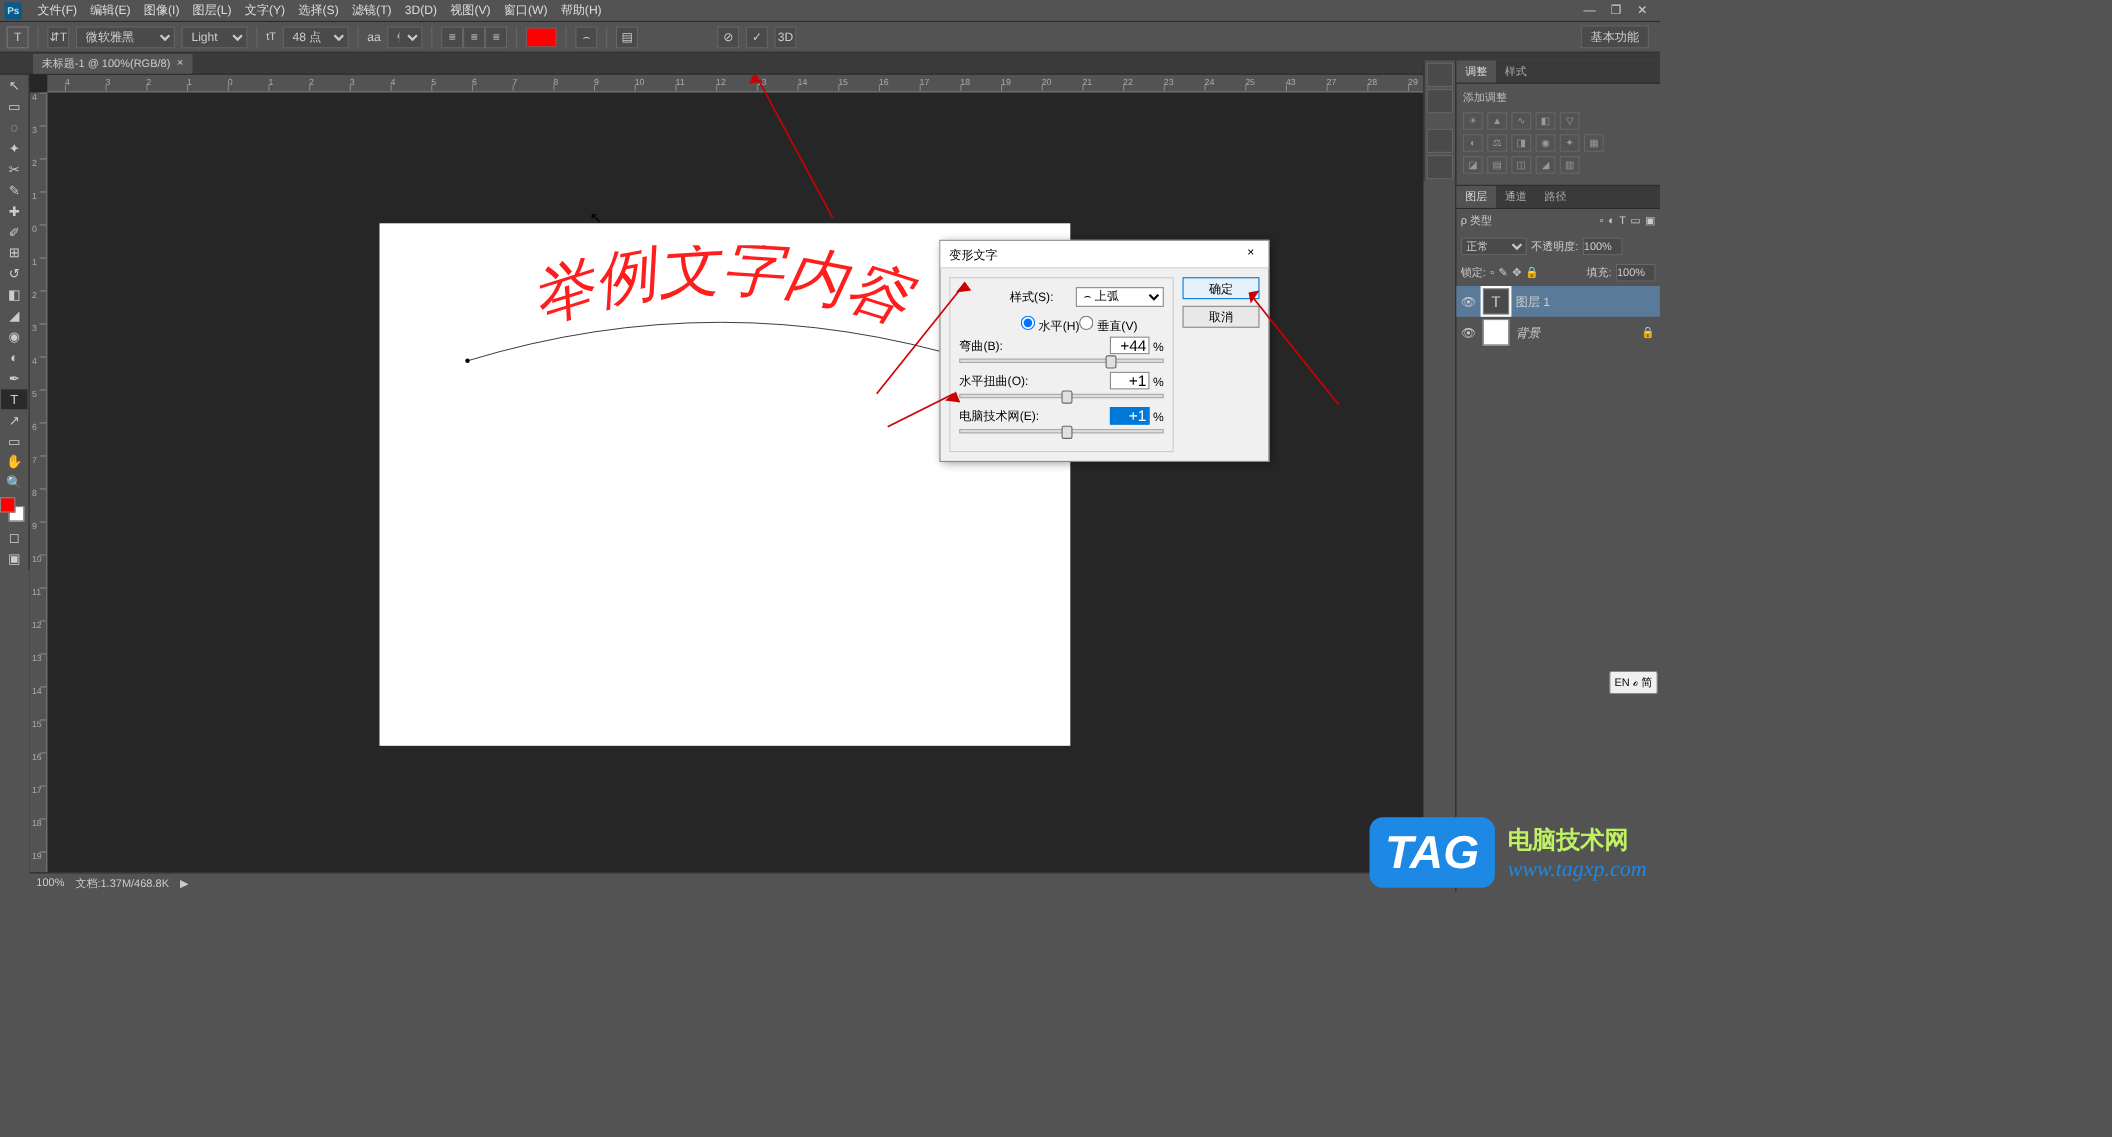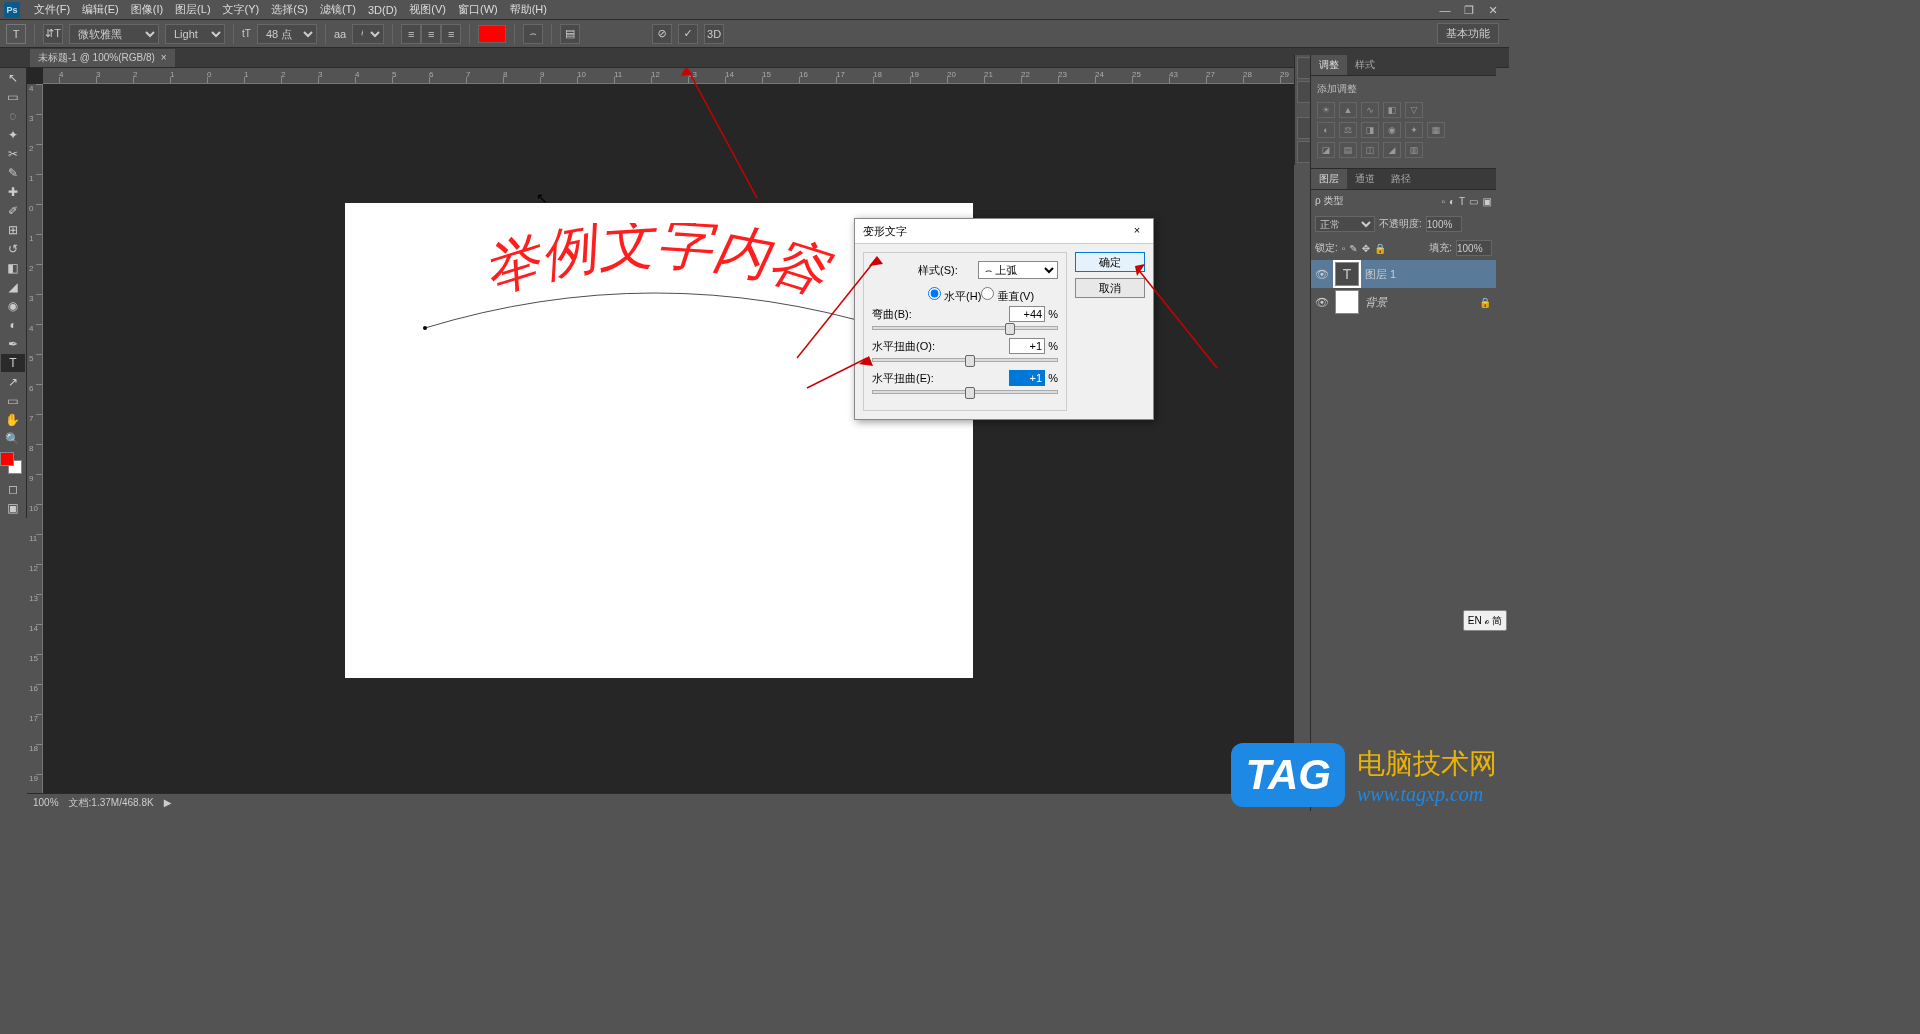--- a/index.html
+++ b/index.html
@@ -61,27 +61,27 @@
 .dialog-main { flex:1; border:1px solid #ccc; padding:8px; }
 .dialog-btns { display:flex; flex-direction:column; gap:6px; }
 .dlg-btn { width:70px; height:20px; border:1px solid #888; background:#e8e8e8; font-size:11px; }
 .dlg-btn.primary { border:1px solid #0078d7; background:#e5f1fb; }
 .form-row { display:flex; align-items:center; margin-bottom:8px; gap:4px; }
 .form-row label { min-width:56px;margin-left:46px; }
 .style-select { flex:1; border:1px solid #888; height:18px; font-size:11px; padding:0 2px; background:#fff; }
 .radio-row { display:flex; margin-left:56px; margin-bottom:2px; }
 .slider-row { margin-bottom:2px; }
 .slider-label-row { display:flex; align-items:center; justify-content:space-between; margin-bottom:2px;gap:44px; }
-.slider-input { width:36px; height:16px; border:1px solid #888; font-size:11px; text-align:right; padding-right:2px; }
+.slider-input { width:36px; height:16px; border:1px solid #888; font-size:14px; text-align:right; padding-right:2px; }
 .slider-input.sel { background:#0078d7; color:#fff; border-color:#0078d7; }
 .slider-track { height:4px; background:#ddd; border:1px solid #aaa; position:relative; margin:4px 0 8px 0; }
 .slider-thumb { position:absolute; top:-4px; width:10px; height:12px; background:#e0e0e0; border:1px solid #666; border-radius:2px; }
 
 
-.right-panels { position:absolute; top:55px; right:13px; width:186px; bottom:0; background:#535353; border-left:1px solid #2a2a2a; }
+.right-panels { position:absolute; top:55px; right:0; width:186px; bottom:0; background:#535353; border-left:1px solid #2a2a2a; }
 .panel-tabs { display:flex; background:#3a3a3a; border-bottom:1px solid #2a2a2a; }
 .panel-tab { padding:3px 8px; font-size:10px; color:#aaa; }
 .panel-tab.active { background:#535353; color:#ddd; }
 .panel-body { padding:6px; }
 .adjust-label { font-size:10px; color:#bbb; margin-bottom:6px; }
 .adjust-icons { display:flex; flex-wrap:wrap; gap:4px; margin-bottom:4px; }
 .adjust-icons span { width:18px; height:16px; border:1px solid #666; display:flex; align-items:center; justify-content:center; font-size:9px; color:#999; }
 .layer-panel { border-top:1px solid #2a2a2a; }
 .layer-opts { display:flex; align-items:center; gap:4px; padding:4px; font-size:10px; }
 .layer-opts select, .layer-opts input { background:#4a4a4a; border:1px solid #666; color:#ccc; font-size:10px; height:16px; }
@@ -103,21 +103,21 @@
 
 
 .arrow { position:absolute; pointer-events:none; }
 .arrow line { stroke:#c00; stroke-width:1.5; }
 .arrow polygon { fill:#c00; }
 
 
 .watermark { position:absolute; bottom:4px; right:12px; display:flex; align-items:center; gap:12px; }
 .tag-box { background:#1e88e5; color:#fff; font-weight:bold; font-size:42px; padding:8px 14px; border-radius:12px; font-style:italic; font-family: Arial, sans-serif; }
 .wm-text { text-align:left; }
-.wm-cn { color:#eab308; font-size:28px; font-weight:normal; }
+.wm-cn { color:#bef264; font-size:22px; font-weight:bold; }
 .wm-url { color:#1e88e5; font-size:20px; font-style:italic; font-family: "Comic Sans MS", cursive; }
 
 
 .ime { position:absolute; right:2px; top:610px; background:#f0f0f0; color:#000; border:1px solid #888; border-radius:2px; padding:2px 4px; font-size:10px; }
 
 .cursor-arrow { position:absolute; top:122px; left:509px; font-size:14px; color:#000; pointer-events:none; }
 </style>
 </head>
 <body>
 
@@ -374,21 +374,21 @@
           <div class="slider-label-row">
             <span>水平扭曲(O):</span>
             <span><input class="slider-input" value="+1" style=""> <span>%</span></span>
           </div>
           <div class="slider-track">
               <div class="slider-thumb" style="left:50%"></div>
             </div>
         </div>
         <div class="slider-row">
           <div class="slider-label-row">
-            <span>水平扭曲(E):</span>
+            <span>电脑技术网(E):</span>
             <span><input class="slider-input sel" value="+1" style=""> <span>%</span></span>
           </div>
           <div class="slider-track">
               <div class="slider-thumb" style="left:50%"></div>
             </div>
         </div>
       </div>
       <div class="dialog-btns">
         <button class="dlg-btn primary">确定</button>
         <button class="dlg-btn">取消</button>

